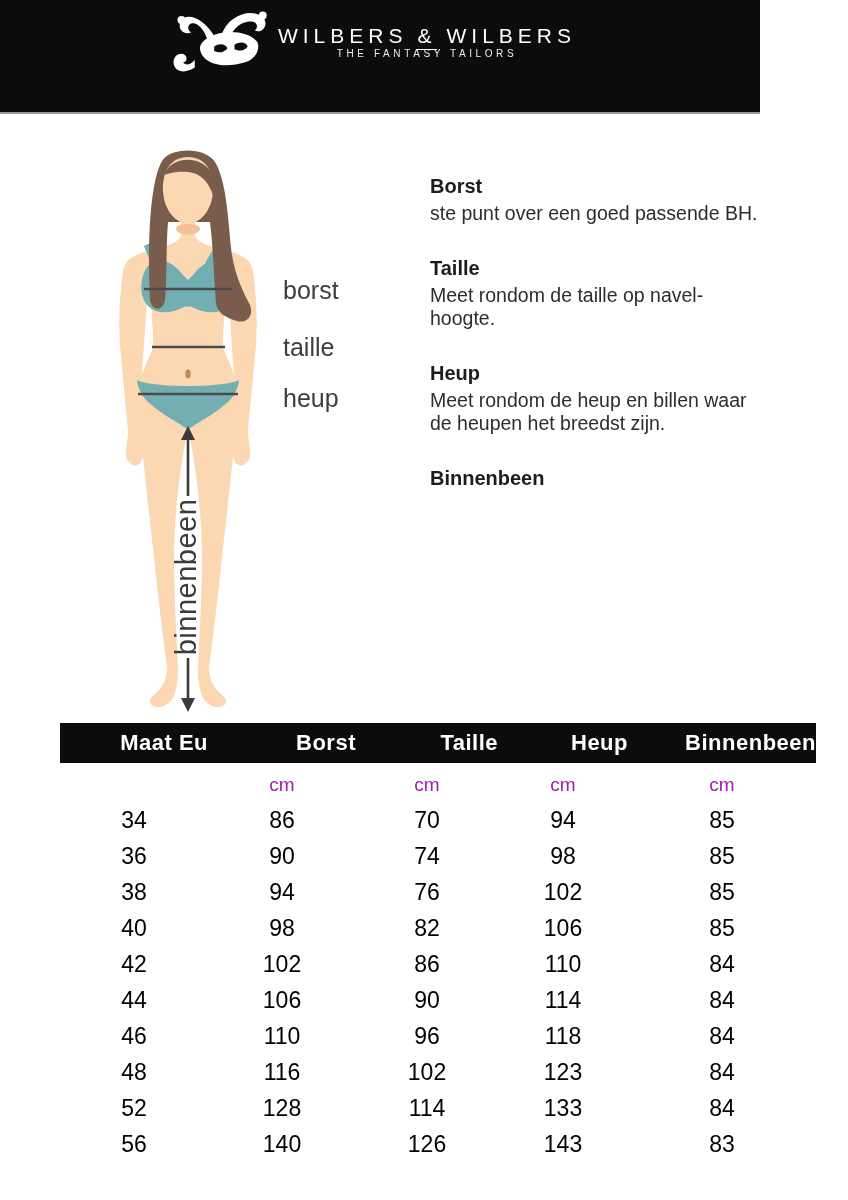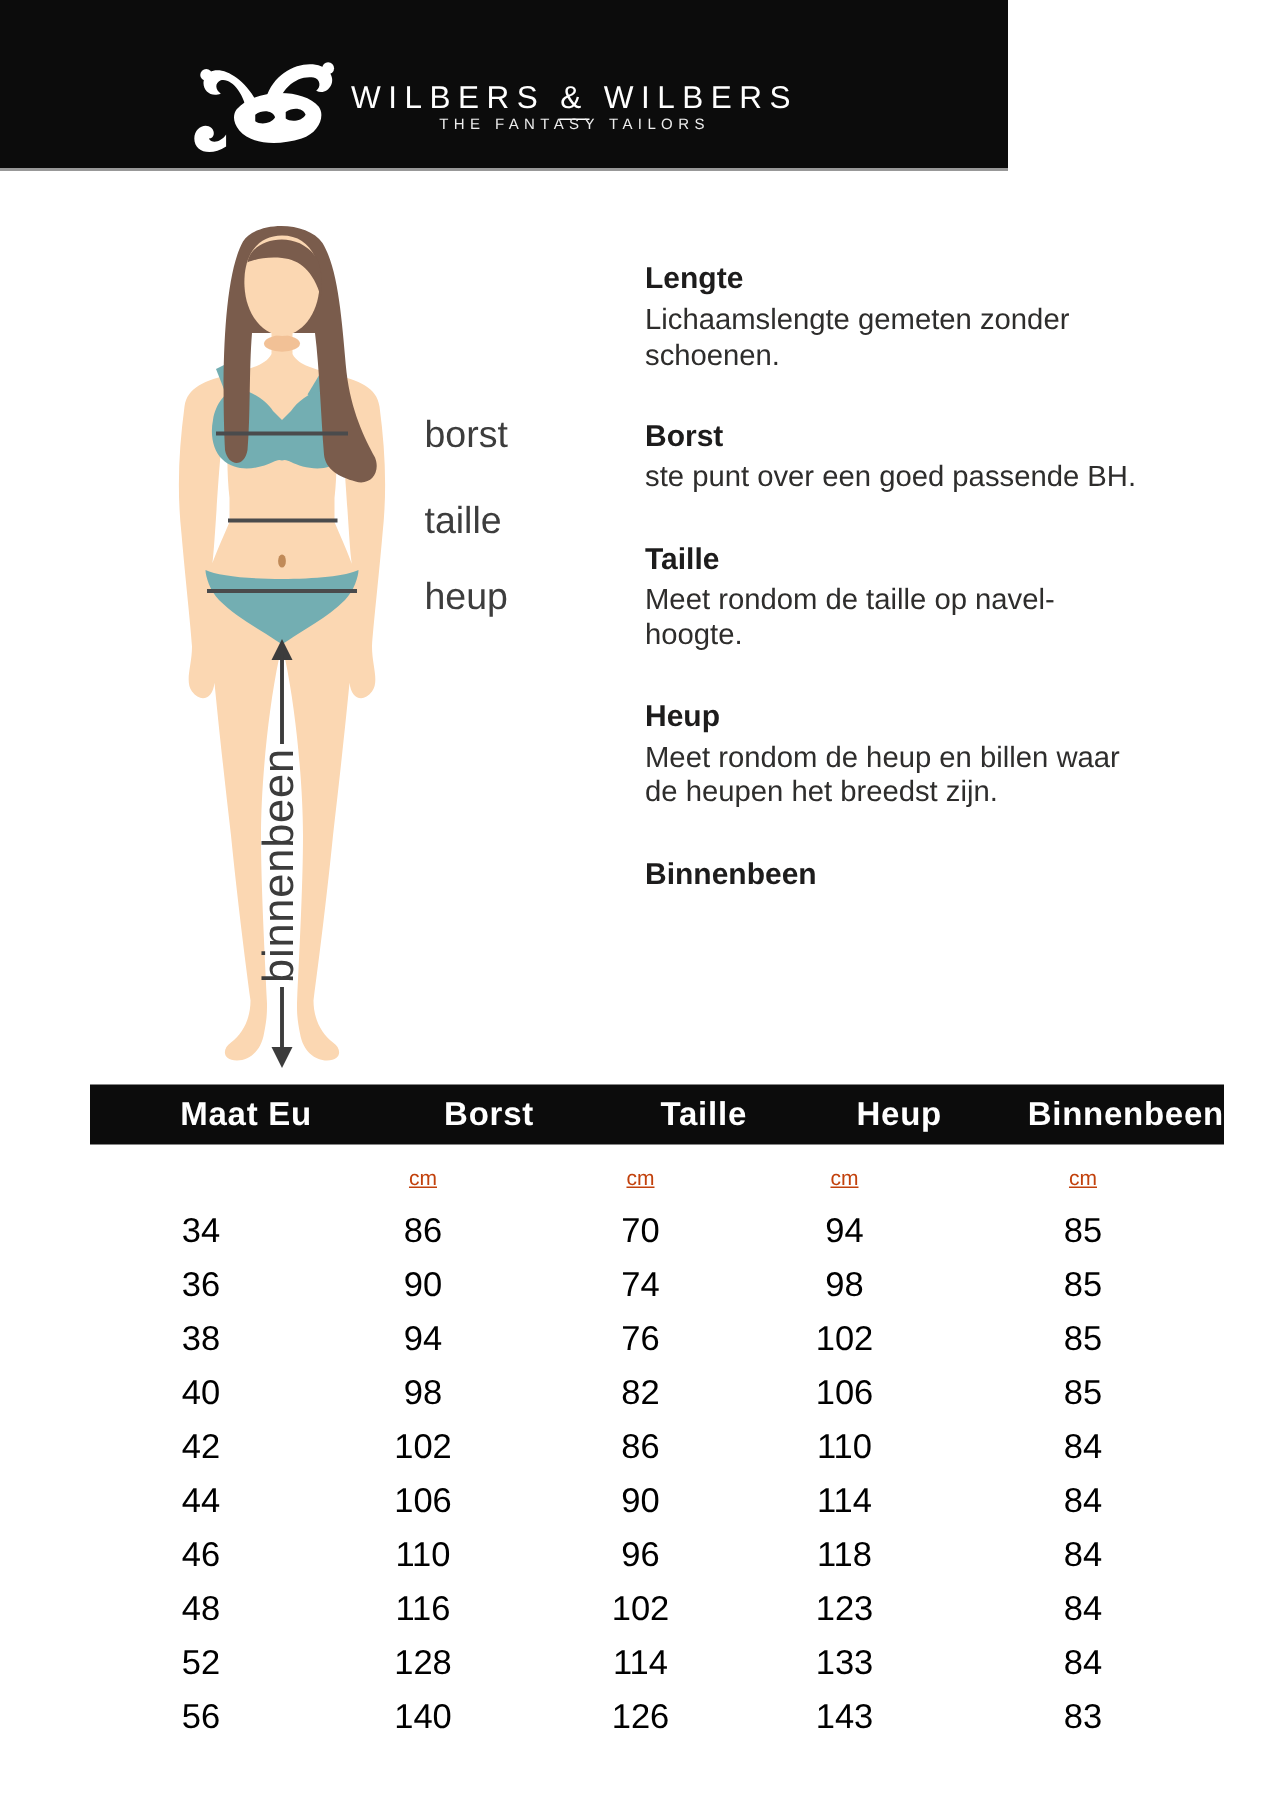--- a/index.html
+++ b/index.html
@@ -1,21 +1,21 @@
 <!DOCTYPE html>
 <html><head>
 <meta charset="utf-8">
 <style>
   html,body{margin:0;padding:0;background:#ffffff;}
   body{width:848px;height:1200px;position:relative;font-family:"Liberation Sans",sans-serif;overflow:hidden;}
   .page{position:absolute;inset:0;background:#ffffff;}
 
   
-  .topbar{position:absolute;top:0;left:0;width:672px;height:112px;background:#0c0c0c;
-          border-bottom:2px solid #989898;display:flex;align-items:flex-end;justify-content:center;}
+  .topbar{position:absolute;top:0;left:0;width:760px;height:112px;background:#0c0c0c;
+          border-bottom:2px solid #989898;display:flex;align-items:flex-start;justify-content:center;}
   .brand-wrap{display:flex;align-items:center;margin-left:-14px;}
   .logo-svg{width:106px;height:80px;margin-right:2px;margin-top:2px;flex:0 0 auto;}
   .brand-text{display:flex;flex-direction:column;align-items:center;}
   .brand-title{color:#ffffff;font-size:21px;font-weight:400;letter-spacing:5px;white-space:nowrap;line-height:24px;}
   .brand-title .amp{margin:0 10px;border-bottom:1.5px solid #ffffff;padding-bottom:2px;}
   .brand-tagline{color:#ededed;font-size:10px;font-weight:400;letter-spacing:3.6px;margin-top:0;white-space:nowrap;}
 
   
   .figure-svg{position:absolute;left:68px;top:128px;width:240px;height:600px;}
   .meas-label{position:absolute;font-size:25px;color:#3d3d3d;line-height:28px;}
@@ -27,21 +27,21 @@
   .instructions{position:absolute;left:430px;top:174px;width:400px;}
   .section{margin-bottom:30px;}
   .sec-title{font-size:20px;font-weight:bold;color:#1d1c1c;line-height:24px;margin-bottom:4px;}
   .sec-line{font-size:19.5px;color:#2e2d2c;line-height:23.5px;}
 
   
   table.size-table{position:absolute;left:60px;top:723px;width:756px;border-collapse:collapse;table-layout:fixed;}
   .size-table th{background:#0c0c0c;color:#ffffff;font-size:22px;font-weight:bold;height:40px;
                  text-align:right;vertical-align:middle;letter-spacing:0.5px;padding:0;}
   .size-table td{text-align:center;vertical-align:middle;padding:0;}
-  .size-table tr.units td{height:34px;font-size:14px;color:#c2410c;padding-top:5px;text-decoration:underline;}
+  .size-table tr.units td{height:34px;font-size:19px;color:#a21caf;padding-top:5px;}
   .size-table tbody td{height:36px;font-size:23px;color:#000000;}
 </style>
 </head>
 <body>
 
 <div class="page">
 
   <div class="topbar">
     <div class="brand-wrap">
       <svg class="logo-svg" viewBox="0 0 120 90" aria-hidden="true">
@@ -142,25 +142,20 @@
     </g>
     <text x="120" y="449" transform="rotate(-90 120 449)" text-anchor="middle" font-size="29" fill="#3c3c3c" font-family="Liberation Sans, sans-serif" dominant-baseline="middle" letter-spacing="0.5">binnenbeen</text>
   </svg>
 
   <div class="meas-label lbl-borst">borst</div>
   <div class="meas-label lbl-taille">taille</div>
   <div class="meas-label lbl-heup">heup</div>
 
   <div class="instructions">
       <div class="section">
-        <div class="sec-title">Lengte</div>
-        <div class="sec-line">Lichaamslengte gemeten zonder</div>
-        <div class="sec-line">schoenen.</div>
-      </div>
-      <div class="section">
         <div class="sec-title">Borst</div>
         <div class="sec-line">ste punt over een goed passende BH.</div>
       </div>
       <div class="section">
         <div class="sec-title">Taille</div>
         <div class="sec-line">Meet rondom de taille op navel-</div>
         <div class="sec-line">hoogte.</div>
       </div>
       <div class="section">
         <div class="sec-title">Heup</div>

